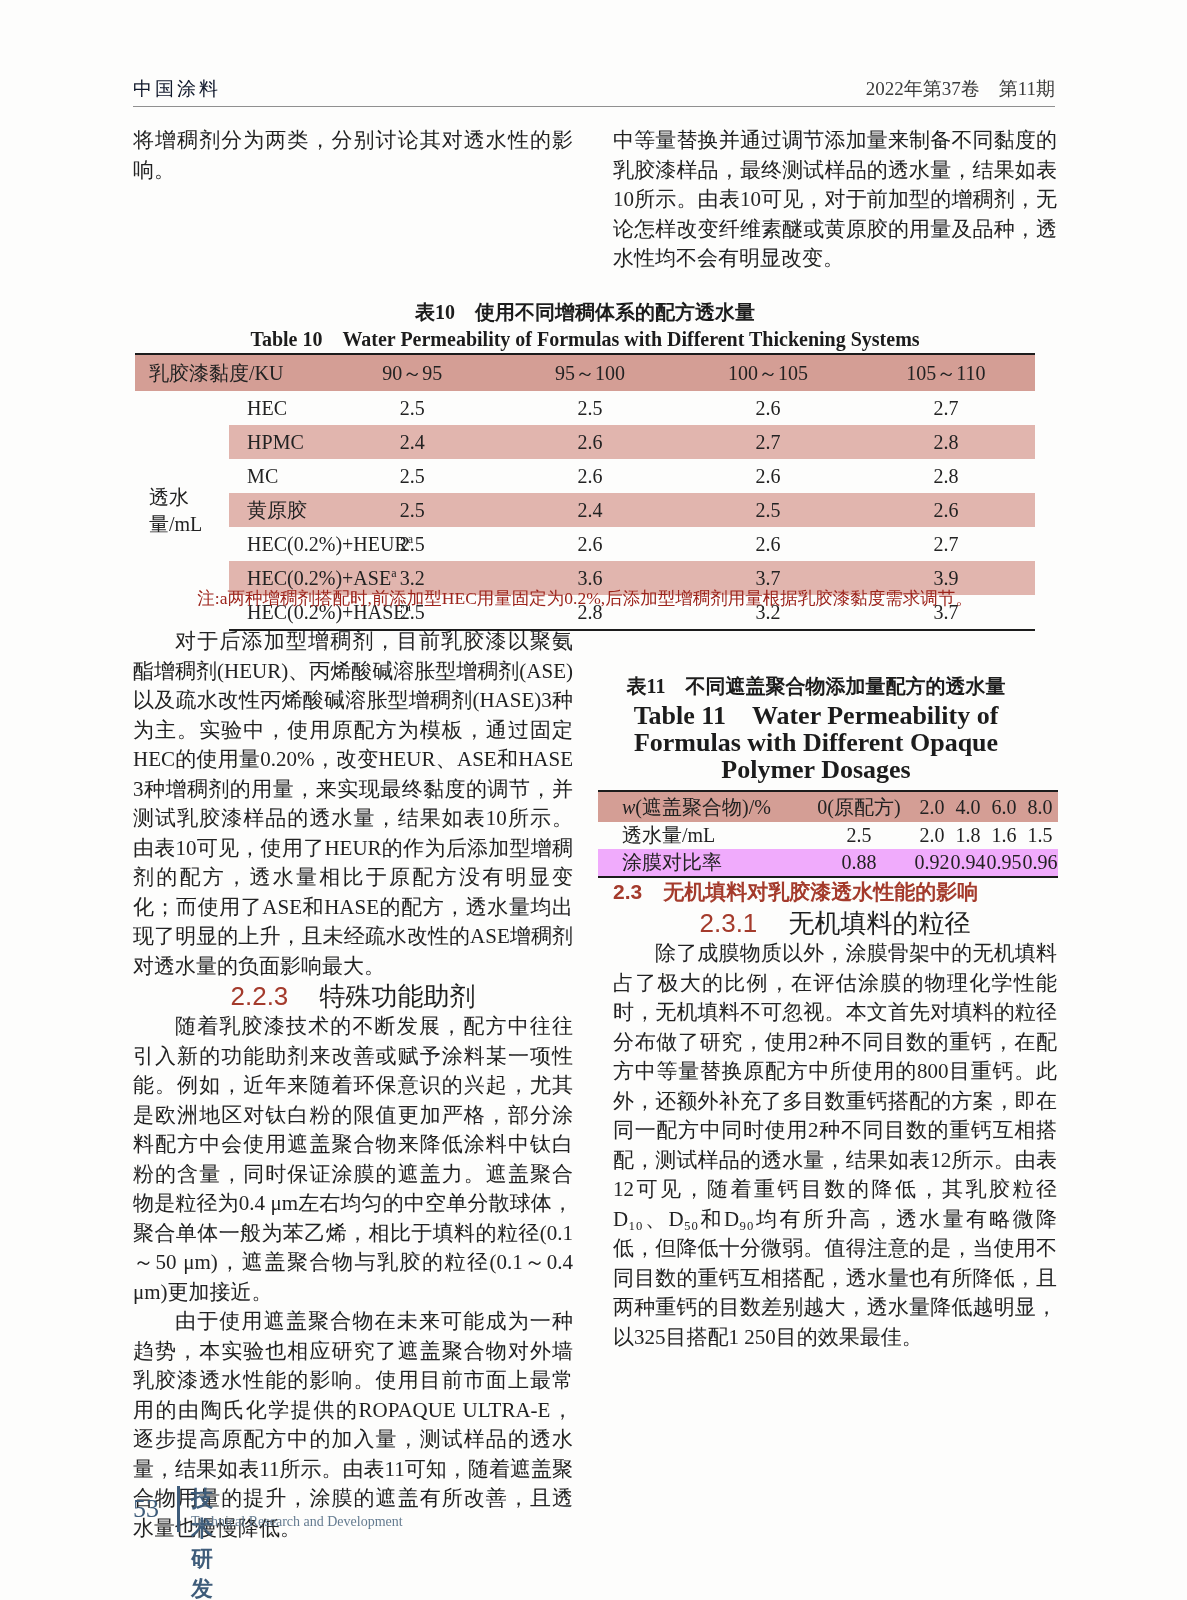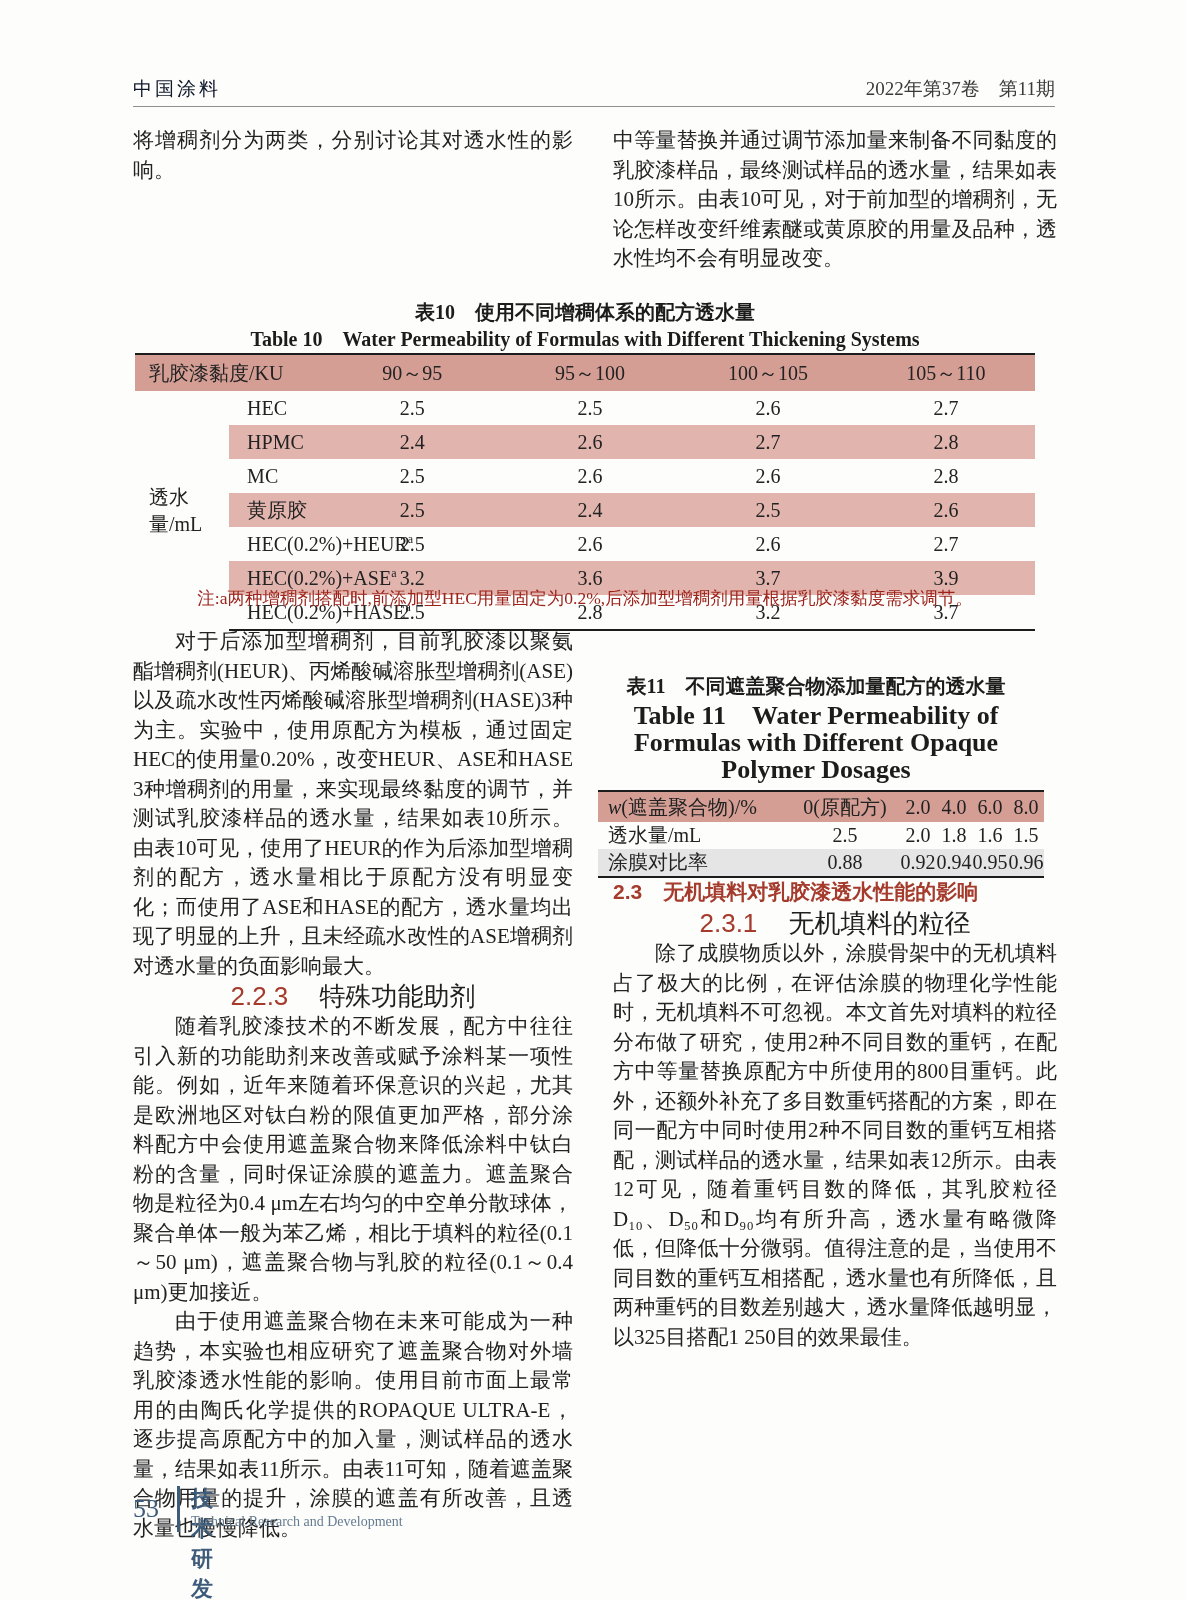--- a/index.html
+++ b/index.html
@@ -40,23 +40,23 @@
   table.t10 .stripe{background:#e1b5ae;}
   sup.a{font-size:12px;vertical-align:super;line-height:0;}
   .t10-note{position:absolute;left:135px;top:586px;width:900px;text-align:center;font-size:17.5px;color:#9c231b;}
   
   .t11-block{position:absolute;left:598px;top:645px;width:436px;margin-top:28px;}
   .t11-title-cn{text-align:center;font-weight:bold;font-size:20px;color:#1c1c1c;line-height:27px;margin-bottom:2px;}
   .t11-title-en{text-align:center;font-weight:bold;font-size:26px;color:#1c1c1c;line-height:27px;margin-bottom:7px;}
   table.t11{width:436px;border-collapse:collapse;table-layout:fixed;font-size:20px;}
   table.t11 td{padding:0;height:27px;vertical-align:middle;text-align:center;}
   table.t11 tr.hdr td{background:#d49e95;height:30px;border-top:2px solid #1c1c1c;}
-  table.t11 tr.pink td{background:#e5e5e5;}
+  table.t11 tr.pink td{background:#f0abfc;}
   table.t11 tr.last td{border-bottom:2px solid #1c1c1c;}
-  table.t11 .c-lbl{width:182px;text-align:left;padding-left:10px;}
+  table.t11 .c-lbl{width:182px;text-align:left;padding-left:24px;}
   table.t11 .c-w1{width:110px;}
   table.t11 .c-w2{width:36px;}
   
   .footer{position:absolute;left:133px;top:1484px;height:52px;}
   .pg-num{position:absolute;left:0;top:10px;font-size:26px;color:#3e5c7a;}
   .foot-bar{position:absolute;left:44px;top:2px;width:3px;height:46px;background:#3e5c7a;}
   .foot-cn{position:absolute;left:58px;top:0;font-size:22px;font-weight:bold;color:#3e5c7a;font-family:"Liberation Sans","DejaVu Sans",sans-serif;}
   .foot-en{position:absolute;left:58px;top:30px;font-size:14px;color:#647b90;white-space:nowrap;}
 </style>
 </head>

